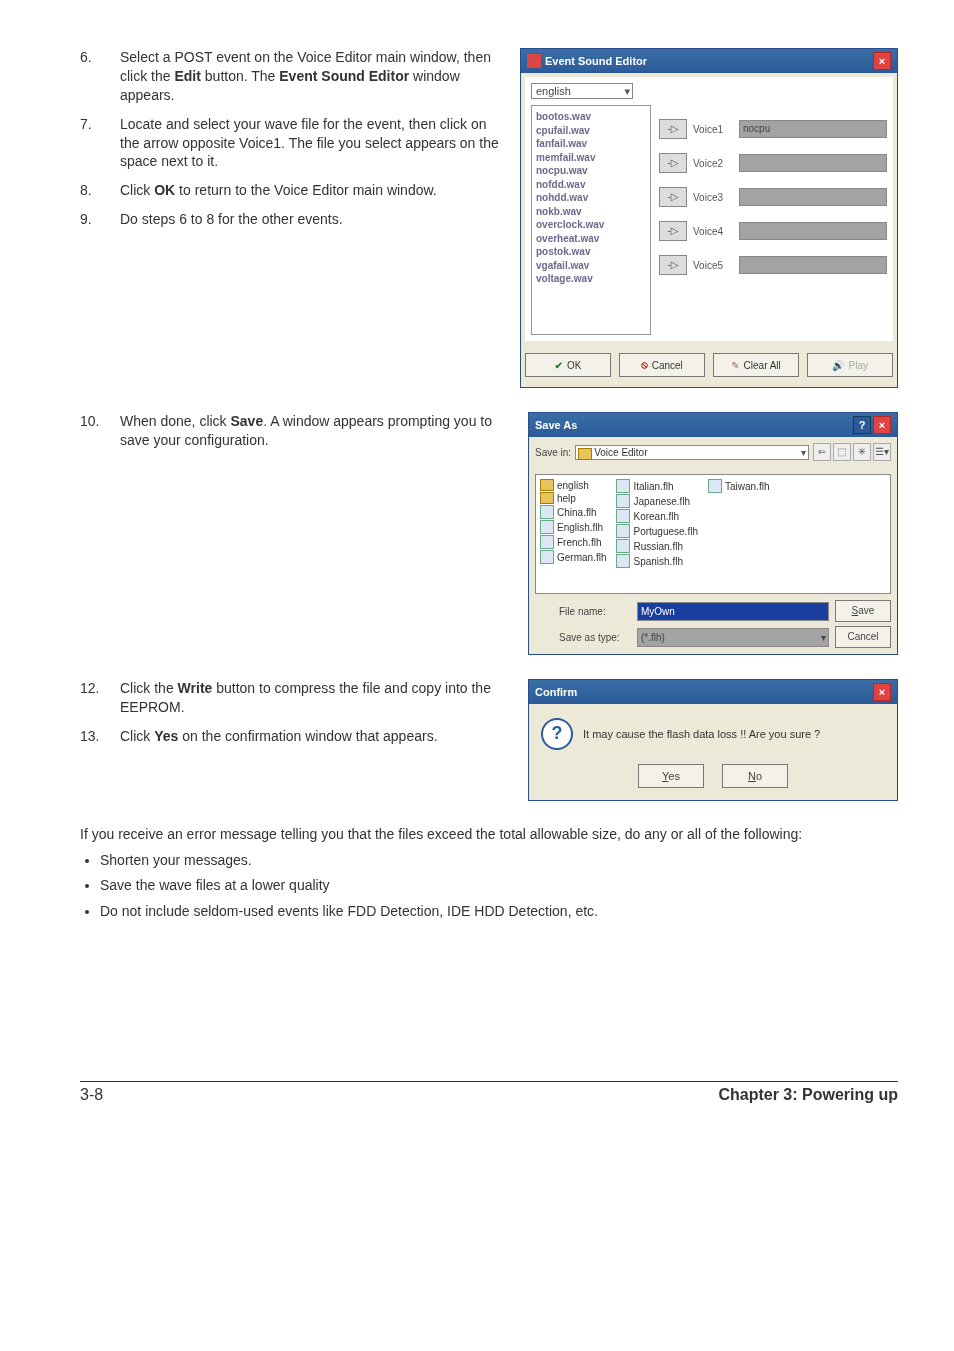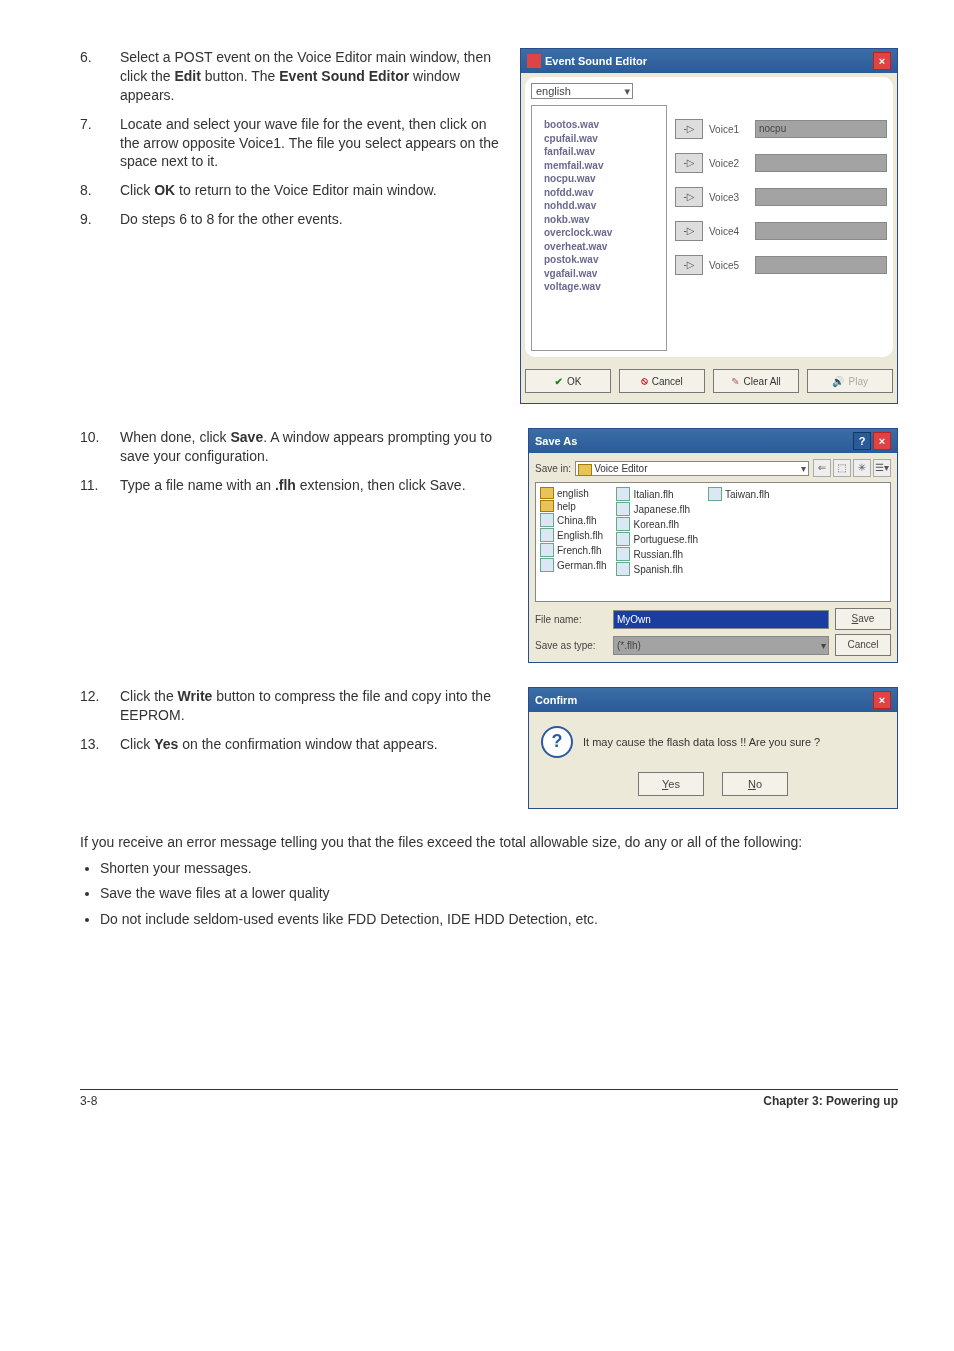--- a/index.html
+++ b/index.html
@@ -75,33 +75,32 @@
     line-height:16px;font-weight:bold;border:1px solid #b22;
   }
   .helpbox {
     width:16px;height:16px;background:#2b5a99;color:#fff;text-align:center;
     line-height:16px;font-weight:bold;border:1px solid #13395f;margin-right:2px;
   }
   .dlg-body {
     background:#fff;
     margin:4px;
     padding:6px;
-    border-radius:10px;
   }
   .select-combo {
     display:inline-block;border:1px solid #888;background:#fff;padding:1px 16px 1px 4px;
     position:relative;min-width:80px;color:#444;
   }
   .select-combo::after{
     content:"▾";position:absolute;right:2px;top:1px;color:#555;
   }
   .ese-flex { display:flex; gap:8px; margin-top:6px;}
   .wavlist {
     flex:0 0 110px;border:1px solid #999;background:#fff;min-height:220px;
-    padding:12px;color:#6a6a8e;font-weight:bold;font-size:10px;line-height:1.35;
+    padding:4px;color:#6a6a8e;font-weight:bold;font-size:10px;line-height:1.35;
     filter:blur(0.3px);
   }
   .voice-rows { flex:1; }
   .voice-row { display:flex;align-items:center;gap:6px;margin:14px 0; }
   .arrow-btn {
     width:26px;height:18px;border:1px solid #888;background:#ddd;color:#555;
     text-align:center;line-height:18px;font-size:10px;
   }
   .voice-label { width:40px;color:#555;font-size:10px; }
   .voice-field { flex:1;height:16px;border:1px solid #888;background:#a3a3a3;
@@ -115,53 +114,53 @@
     font-size:10px;padding:0 6px;
   }
   .icon-check{color:#2a7a2a;font-weight:bold;}
   .icon-cancel{color:#b00;font-weight:bold;}
   .icon-broom{color:#a66;}
   .icon-speak{color:#999;}
   .winbtn.disabled{color:#aaa;}
 
   
   .saveas .dlg-body{background:#ece9d8;margin:0;padding:6px;}
-  .sa-row{display:flex;align-items:center;gap:4px;margin-bottom:5px;font-size:10px;justify-content:flex-end;}
+  .sa-row{display:flex;align-items:center;gap:4px;margin-bottom:13px;font-size:10px;justify-content:flex-end;}
   .sa-combo{flex:1;border:1px solid #888;background:#fff;padding:1px 16px 1px 18px;position:relative;color:#333;}
   .sa-combo::before{content:"";width:12px;height:10px;background:#e8c25b;border:1px solid #a67c00;position:absolute;left:2px;top:2px;}
   .sa-combo::after{content:"▾";position:absolute;right:2px;top:1px;color:#555;}
   .sa-toolbar{display:flex;gap:2px;}
   .sa-toolbar span{width:16px;height:16px;border:1px solid #aaa;background:#eee;font-size:10px;text-align:center;line-height:16px;color:#555;}
   .filepane{border:1px solid #888;background:#fff;height:110px;padding:4px;display:flex;gap:10px;}
   .filecol{display:flex;flex-direction:column;gap:1px;font-size:10px;color:#333;}
   .fileitem{display:flex;align-items:center;gap:3px;}
   .folder-ico{width:12px;height:10px;background:#e8c25b;border:1px solid #a67c00;}
   .fileglyph{width:12px;height:12px;background:#dce7f5;border:1px solid #6a8;font-size:8px;}
   .sa-bottom{margin-top:6px;}
   .sa-bottom .row{display:flex;align-items:center;gap:6px;margin-top:4px;font-size:10px;}
-  .sa-bottom .row label{width:72px;}
+  .sa-bottom .row label{width:72px;margin-left:24px;}
   .sa-bottom .row .field{flex:1;border:1px solid #888;background:#a3a3a3;height:17px;line-height:17px;padding:0 3px;}
   .sa-bottom .row .field.sel{background:#1a3ea0;color:#fff;}
   .sa-bottom .row .btn{width:54px;height:20px;border:1px solid #777;background:#f4f2e8;text-align:center;line-height:20px;}
 
   
   .confirm .body{background:#ece9d8;padding:14px 12px 12px;}
   .confirm .msg-row{display:flex;align-items:center;gap:10px;color:#333;font-size:11px;}
   .q-icon{width:28px;height:28px;border-radius:50%;background:#fff;border:2px solid #2a5aa0;color:#2a5aa0;font-weight:bold;font-size:18px;text-align:center;line-height:26px;}
   .confirm .btnrow{display:flex;justify-content:center;gap:18px;margin-top:14px;}
   .confirm .btnrow .b{min-width:64px;height:22px;border:1px solid #777;background:#f4f2e8;text-align:center;line-height:22px;font-size:11px;}
   .u{text-decoration:underline;}
 
   .paragraph { margin: 8px 0 6px; line-height:1.4; }
   ul.bullets{list-style:disc;margin:6px 0 0 20px;padding:0;}
   ul.bullets li{margin:6px 0;line-height:1.4;}
 
   .footer{
     border-top:1px solid #333;margin-top:160px;padding-top:4px;
-    display:flex;justify-content:space-between;font-size:12px;
+    display:flex;justify-content:space-between;font-size:16px;
   }
 </style>
 </head>
 <body>
 
 <div class="page">
 
   <div class="content-row">
     <div class="left-col">
       <ol class="steps">
@@ -264,24 +263,20 @@
     </div>
   </div>
 
   <div class="content-row">
     <div class="left-col">
       <ol class="steps">
         <li>
           <span class="num">10.</span>
           <span class="txt"><span>When done, click </span><span class="bold">Save</span><span>. A window appears prompting you to save your configuration.</span></span>
         </li>
-        <li>
-          <span class="num">11.</span>
-          <span class="txt"><span>Type a file name with an </span><span class="bold">.flh</span><span> extension, then click Save.</span></span>
-        </li>
       </ol>
     </div>
     <div class="right-col">
       <div class="dlg saveas">
         <div class="dlg-title">
           <span>Save As</span>
           <span class="spacer"></span>
           <span class="helpbox">?</span>
           <span class="closebox">×</span>
         </div>

